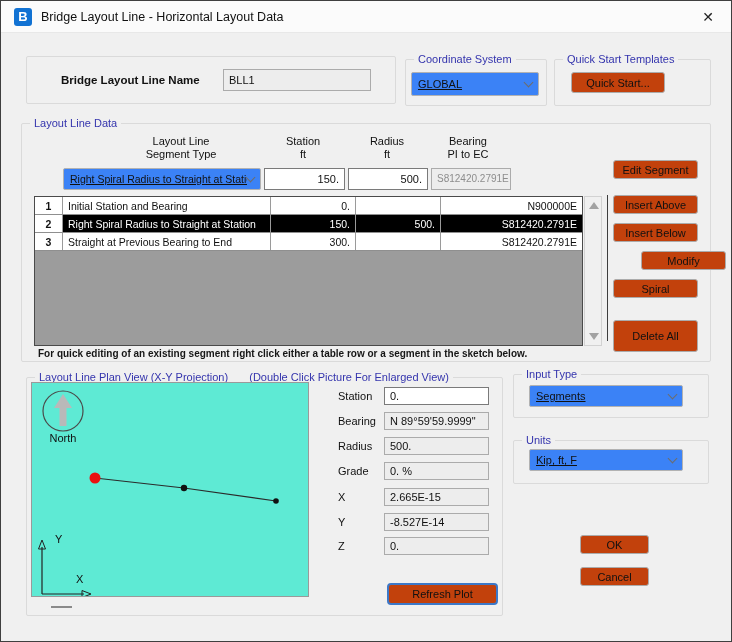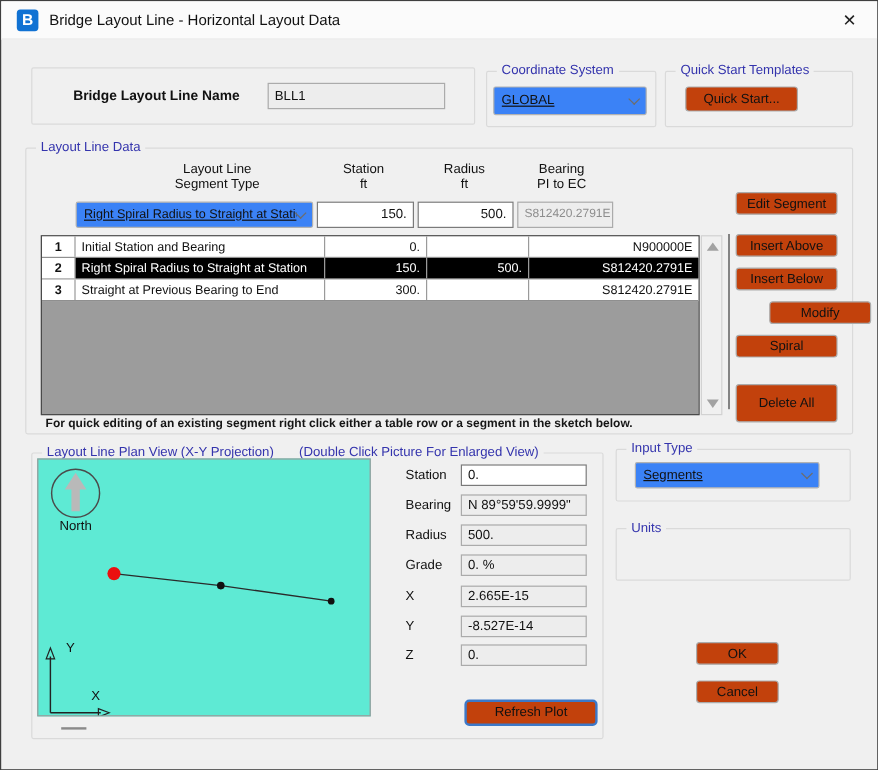--- a/index.html
+++ b/index.html
@@ -249,17 +249,21 @@
     <span class="grp-label">Input Type</span>
   </div>
   <div class="dd" style="left:528px; top:384px; width:154px; height:22px; font-size:11px;">
     <span class="txt">Segments</span>
     <span class="chev"></span>
   </div>
 
   <div class="grp" style="left:512px; top:439px; width:196px; height:44px;">
     <span class="grp-label">Units</span>
   </div>
+  <div class="dd" style="left:528px; top:448px; width:154px; height:22px; font-size:11px;">
+    <span class="txt">Kip, ft, F</span>
+    <span class="chev"></span>
+  </div>
 
   <div class="btn okc" style="left:579px; top:534px;">OK</div>
   <div class="btn okc" style="left:579px; top:566px;">Cancel</div>
 
 </div>
 
 </body></html>

